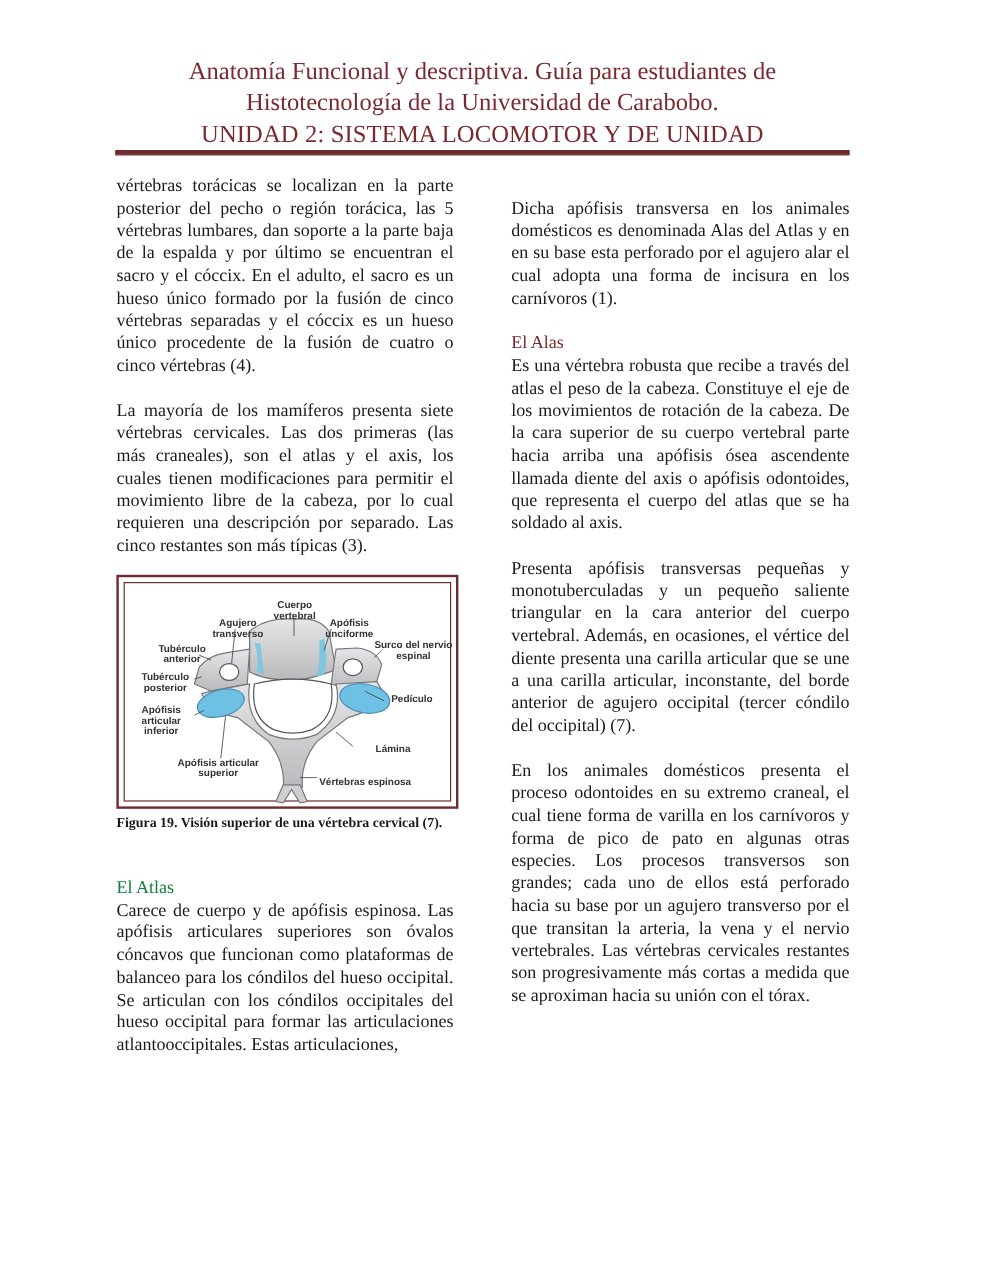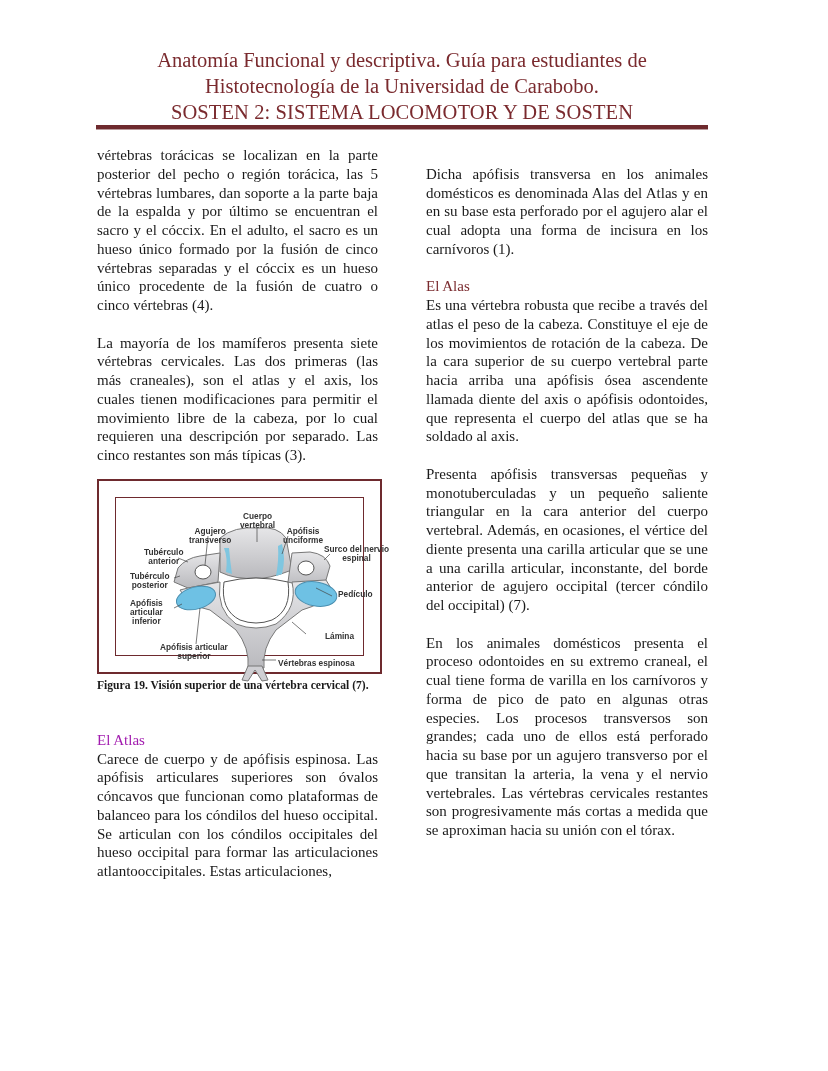--- a/index.html
+++ b/index.html
@@ -10,38 +10,38 @@
   .header .l3 { letter-spacing: 0.1px; }
   .rule { position: absolute; left: 96px; top: 125px; width: 612px; height: 4px; background: #6e2a2e;
           box-shadow: 0 1px 0 #b99a9c; }
   .col { position: absolute; top: 146px; width: 281px; font-size: 15px; line-height: 18.75px; }
   .col.left { left: 97px; }
   .col.right { left: 426px; width: 282px; }
   p { margin: 0; text-align: justify; text-align-last: left; hyphens: none; }
   .gap { height: 18.75px; }
   .h-bold { color: #7a2a2e; font-weight: bold; font-size: 15px; line-height: 18.75px; }
   .h-plain { color: #7a2a2e; font-size: 15px; line-height: 18.75px; }
-  .h-black { color: #a21caf; font-size: 15px; line-height: 18.75px; }
+  .h-black { color: #15803d; font-size: 15px; line-height: 18.75px; }
 
   .figure { position: relative; margin-top: 14px; width: 285px; height: 195px;
-            border: 2px solid #6e2a2e; padding: 16px; box-sizing: border-box; }
+            border: 2px solid #6e2a2e; padding: 4px; box-sizing: border-box; }
   .figure-inner { width: 100%; height: 100%; border: 1.5px solid #6e2a2e; box-sizing: border-box;
                   position: relative; background: #fff; }
   .figure svg { position: absolute; left: 0; top: 0; }
   .lbl { position: absolute; font-family: "Liberation Sans", "DejaVu Sans", sans-serif;
          font-size: 8.3px; font-weight: bold; color: #333; line-height: 9px; text-align: center; white-space: nowrap; }
   .caption { margin-top: 5px; font-weight: bold; font-size: 11.6px; line-height: 14px; text-align: justify; text-align-last: left; }
 </style>
 </head>
 <body>
 
 <div class="header">
   <div>Anatomía Funcional y descriptiva. Guía para estudiantes de</div>
   <div>Histotecnología de la Universidad de Carabobo.</div>
-  <div class="l3">SOSTEN 2: SISTEMA LOCOMOTOR Y DE SOSTEN</div>
+  <div class="l3">UNIDAD 2: SISTEMA LOCOMOTOR Y DE UNIDAD</div>
 </div>
 <div class="rule"></div>
 
 <div class="col left">
   <p>vértebras torácicas se localizan en la parte posterior del pecho o región torácica, las 5 vértebras lumbares, dan soporte a la parte baja de la espalda y por último se encuentran el sacro y el cóccix. En el adulto, el sacro es un hueso único formado por la fusión de cinco vértebras separadas y el cóccix es un hueso único procedente de la fusión de cuatro o cinco vértebras (4).</p>
   <div class="gap"></div>
   <p>La mayoría de los mamíferos presenta siete vértebras cervicales. Las dos primeras (las más craneales), son el atlas y el axis, los cuales tienen modificaciones para permitir el movimiento libre de la cabeza, por lo cual requieren una descripción por separado. Las cinco restantes son más típicas (3).</p>
 
   <div class="figure">
     <div class="figure-inner">

